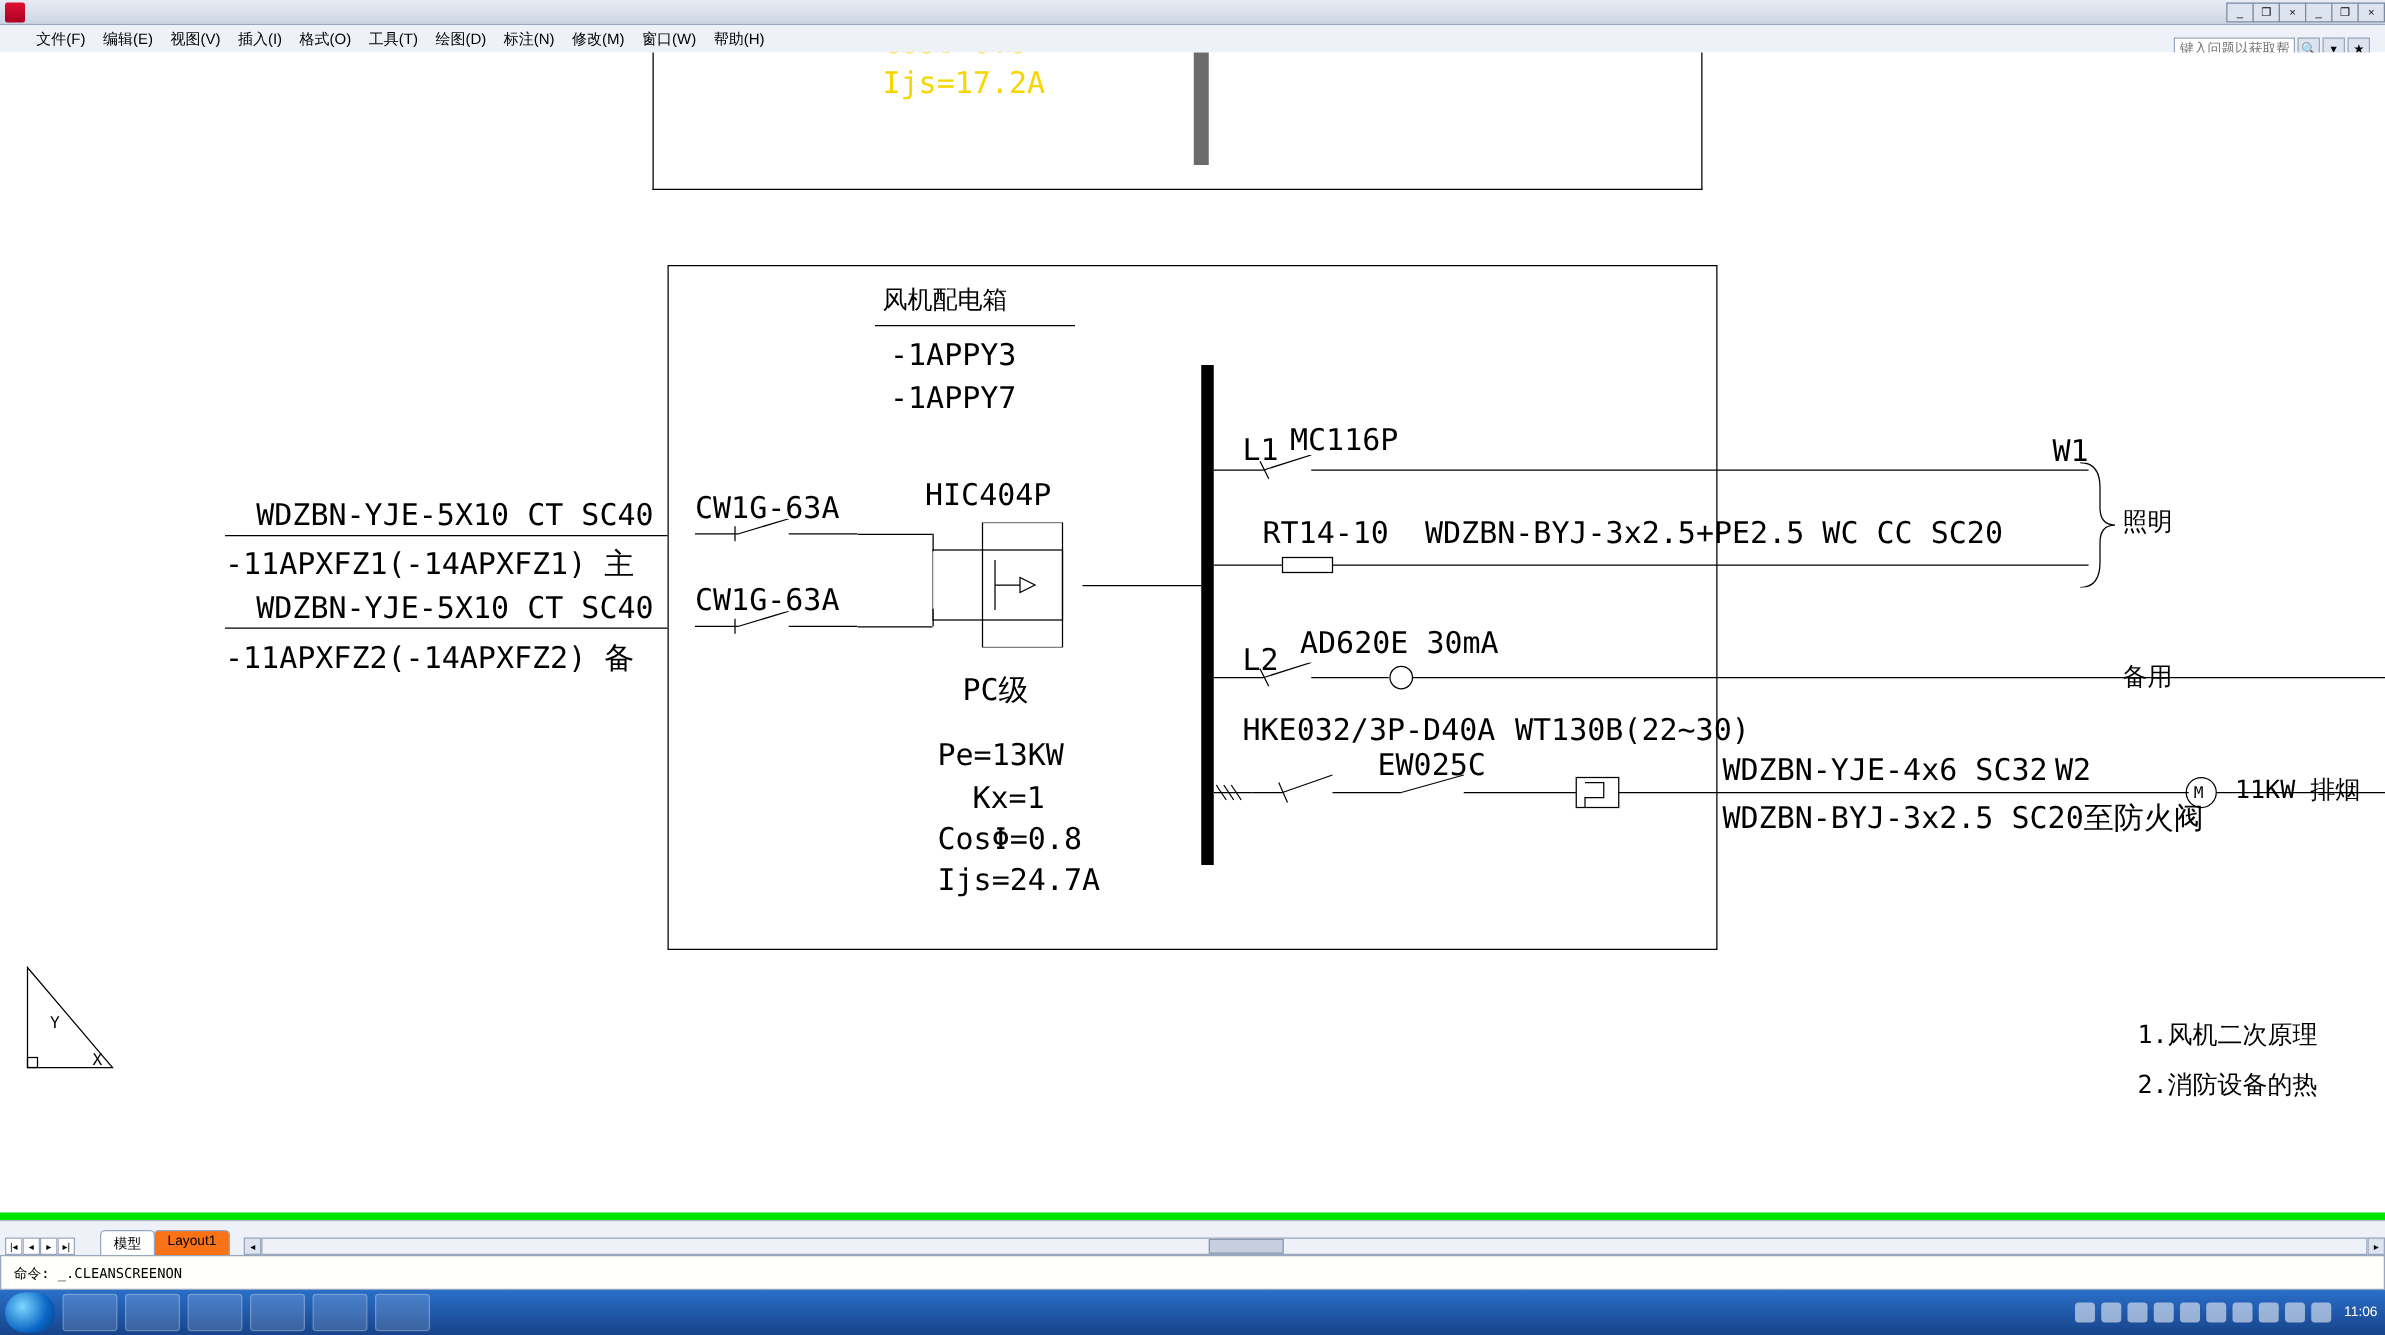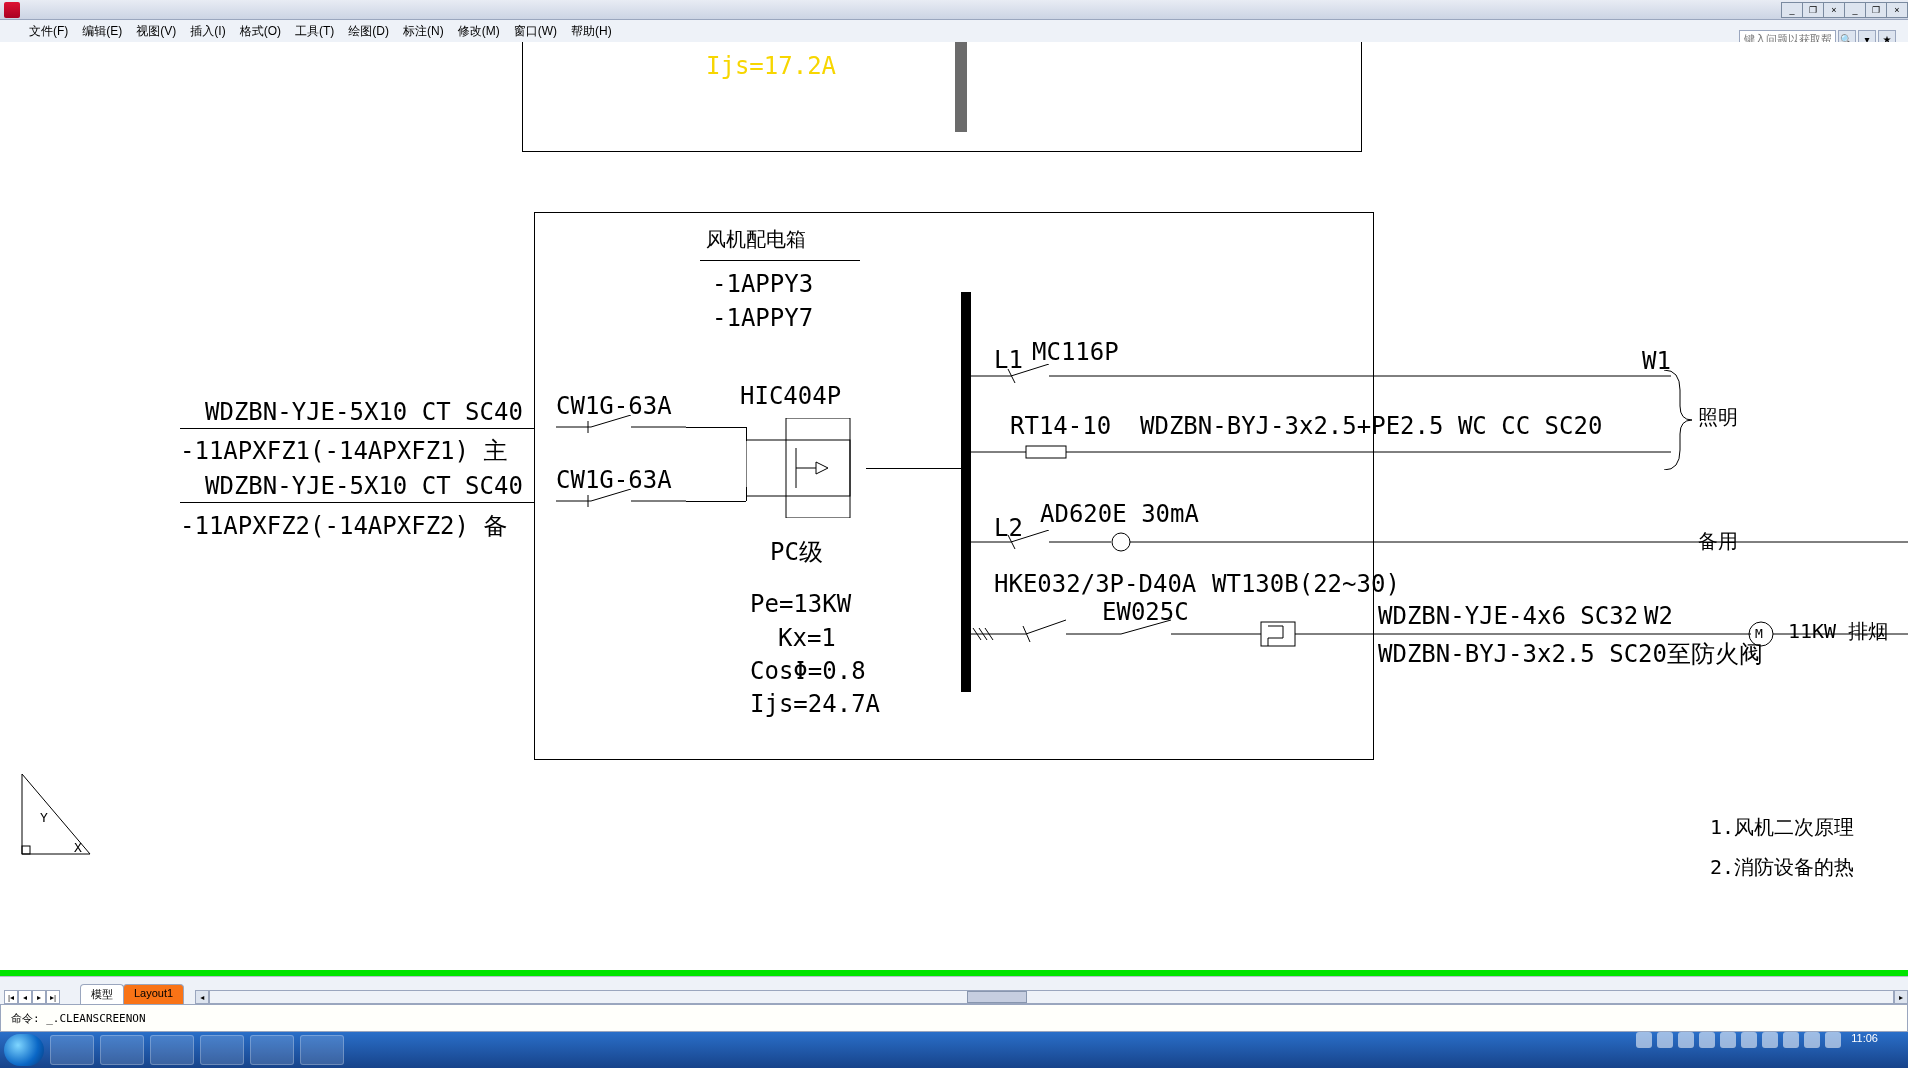--- a/index.html
+++ b/index.html
@@ -37,21 +37,21 @@
 .hscroll .thumb { position:absolute; left:45%; top:0; bottom:0; width:60px; background:#c6cee0; border:1px solid #8896ae; }
 .hscroll .arrow { width:14px; height:14px; border:1px solid #9aa6be; background:#dde4ef; display:flex; align-items:center; justify-content:center; font-size:8px; }
 
 
 .cmdline { position:absolute; left:0; right:0; bottom:36px; height:28px; border:1px solid #9aa6be; background:#fffffb; display:flex; align-items:center; font-family:SimSun,monospace; font-size:11px; padding-left:10px; }
 
 
 .taskbar { position:absolute; left:0; right:0; bottom:0; height:36px; background:linear-gradient(#2a6fc9,#17438a); display:flex; align-items:center; }
 .orb { width:40px; height:32px; margin-left:4px; border-radius:16px; background:radial-gradient(circle at 35% 35%,#7fd6ff,#0a67c6 60%,#06397b); }
 .taskbtn { width:44px; height:30px; margin-left:6px; border-radius:3px; background:rgba(255,255,255,.15); border:1px solid rgba(255,255,255,.25); }
-.tray { margin-left:auto; display:flex; color:#fff; font-size:11px; padding-right:30px; height:100%; }
+.tray { margin-left:auto; display:flex; align-items:center; color:#fff; font-size:11px; padding-right:6px; height:100%; }
 .tray .tic { width:16px; height:16px; margin-left:5px; background:rgba(255,255,255,.55); border-radius:3px; }
 .clock { margin-left:10px; text-align:center; line-height:12px; }
 
 
 .dtxt { position:absolute; font-family:SimSun,"Microsoft YaHei",monospace; font-size:24px; color:#000; white-space:nowrap; }
 .big  { font-size:20px; }
 .yel  { color:#f7d600; }
 
 
 .hline { position:absolute; height:1px; background:#000; }

